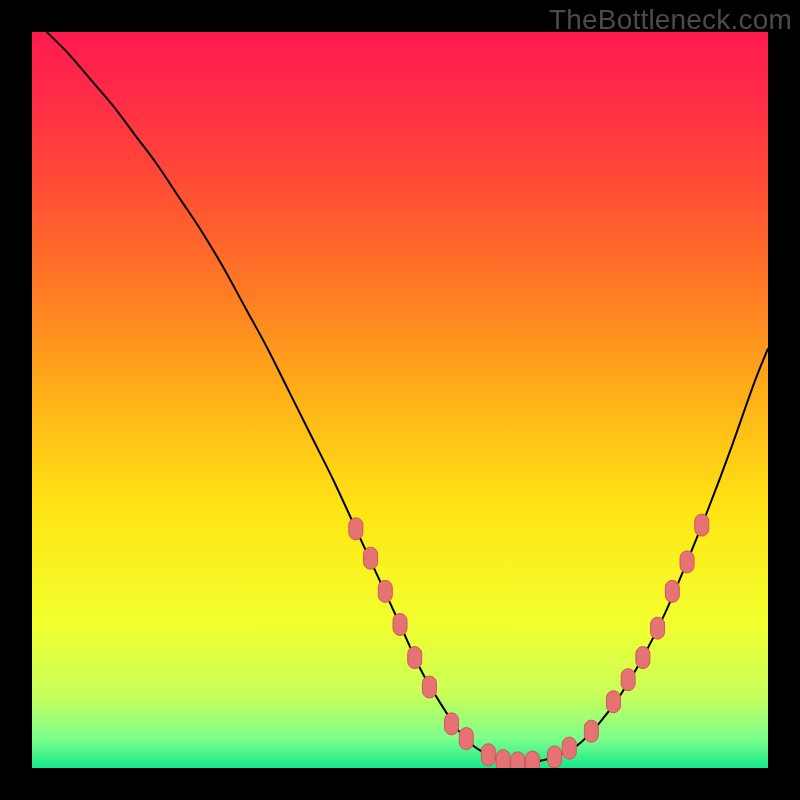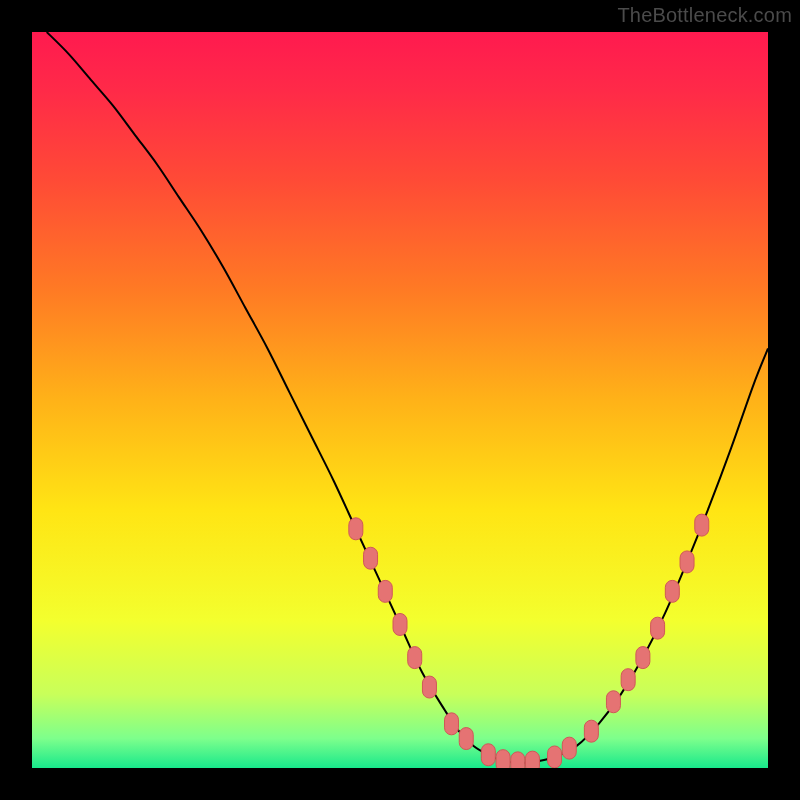--- a/index.html
+++ b/index.html
@@ -17,21 +17,21 @@
     top: 0;
     width: 800px;
     height: 800px;
     background: #000000;
   }
   .watermark {
     position: absolute;
     top: 4px;
     right: 8px;
     color: #4b4b4b;
-    font-size: 20px;
+    font-size: 28px;
     letter-spacing: 0.2px;
     font-weight: 400;
     font-family: Arial, Helvetica, sans-serif;
   }
   .plot {
     position: absolute;
     left: 32px;
     top: 32px;
     width: 736px;
     height: 736px;

